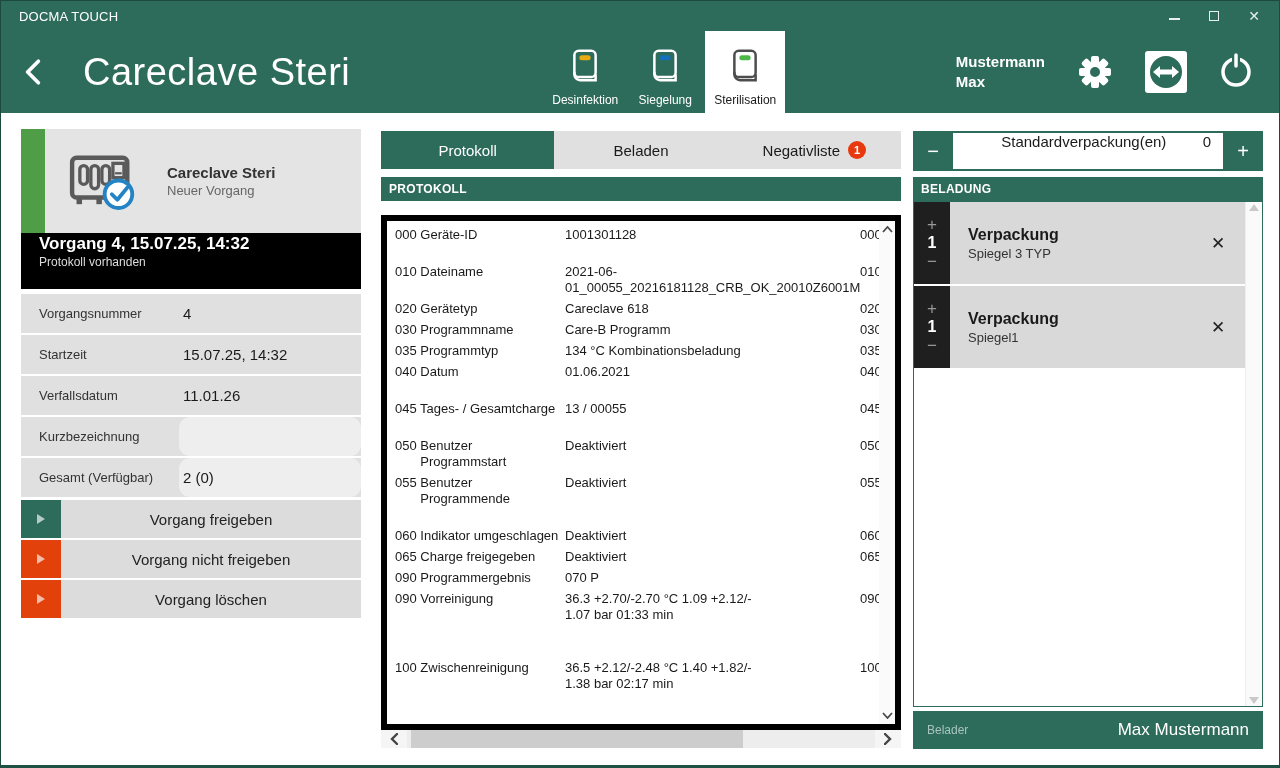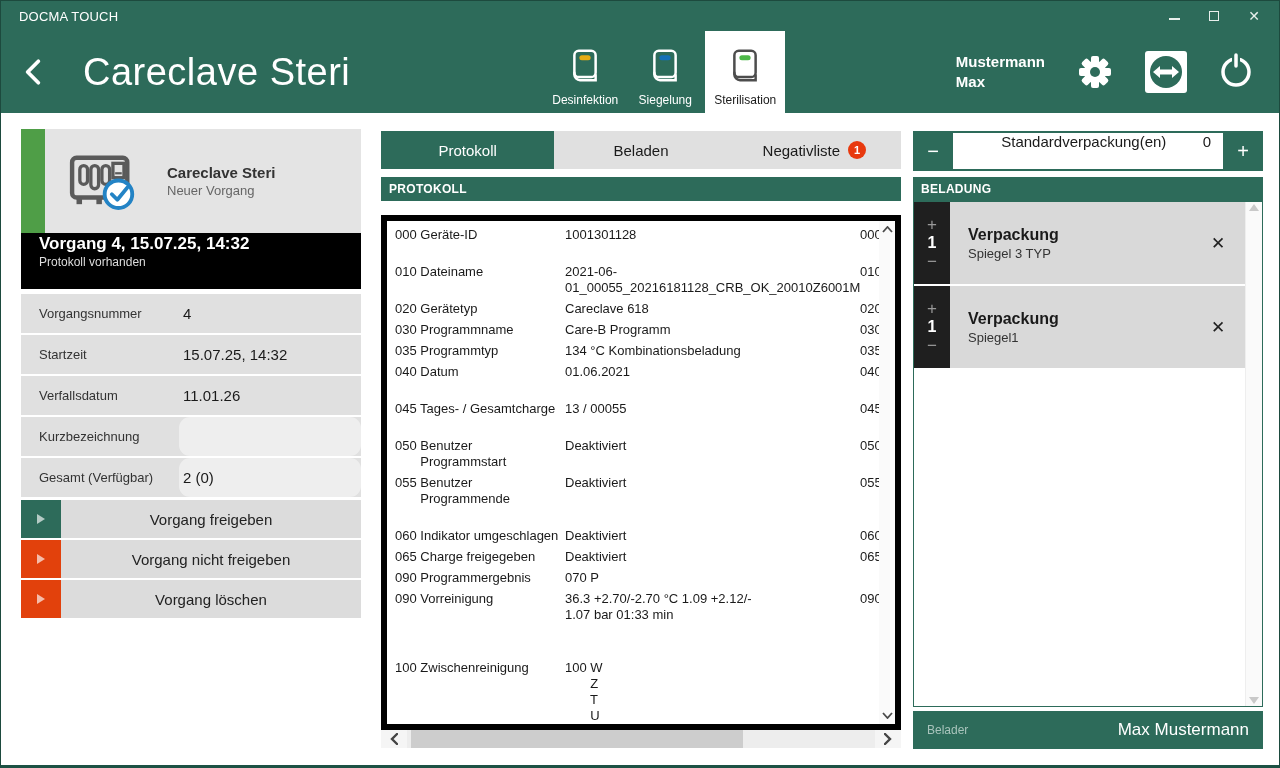--- a/index.html
+++ b/index.html
@@ -428,20 +428,22 @@
               <div class="p-value">36.3 +2.70/-2.70 °C 1.09 +2.12/-
 1.07 bar 01:33 min</div>
               <div class="p-right">090 W
        T
        U
        P</div>
             </div>
 
             <div class="proto-row">
               <div class="p-left">100 Zwischenreinigung</div>
+              <div class="p-value">36.5 +2.12/-2.48 °C 1.40 +1.82/-
+1.38 bar 02:17 min</div>
               <div class="p-right">100 W
        Z
        T
        U
        P</div>
             </div>
           </div>
         <div class="vscroll">
           <div class="arr">
             <svg width="11" height="7" viewBox="0 0 11 7" fill="none">

